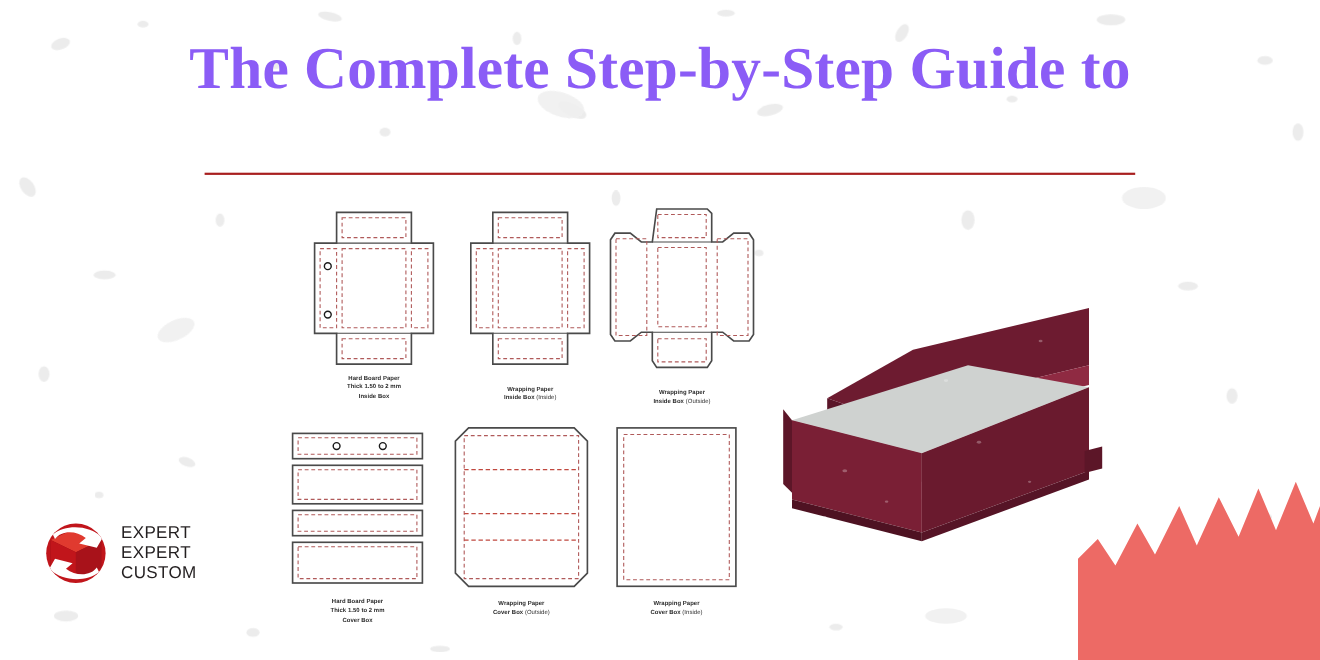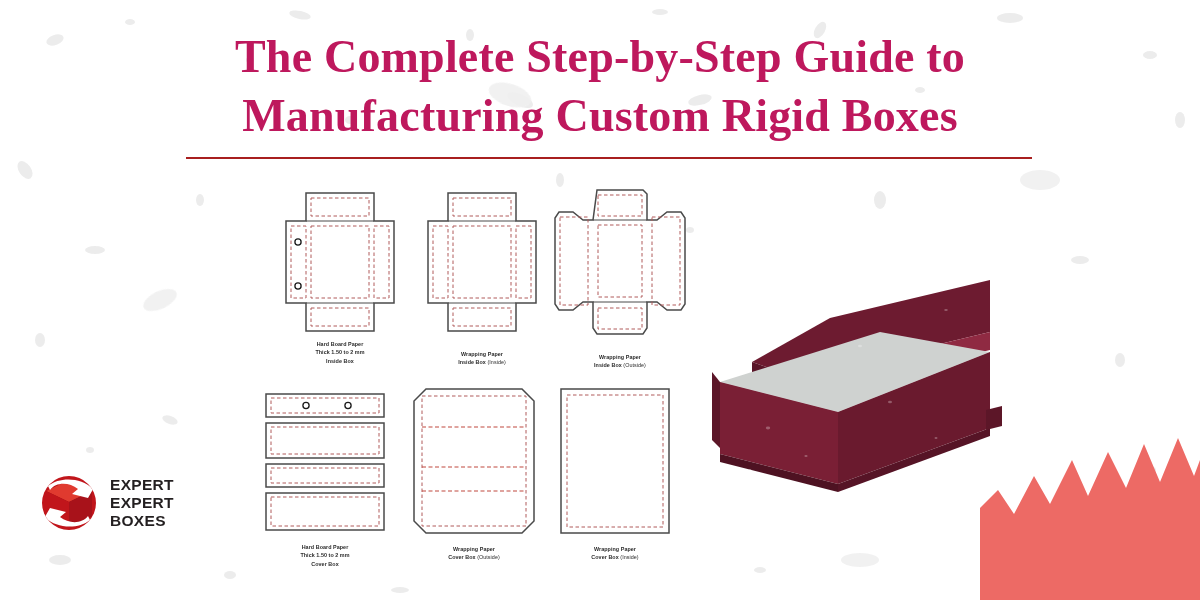--- a/index.html
+++ b/index.html
@@ -28,23 +28,23 @@
 
   
   #title-block {
     position:absolute;
     top:28px; left:0; right:0;
     text-align:center;
     z-index:3;
   }
   .title-line {
     font-family:"Liberation Serif", serif;
-    font-size:46px;
+    font-size:54px;
     font-weight:700;
-    color:#be185d;
+    color:#8b5cf6;
     line-height:1.28;
     letter-spacing:0.2px;
     white-space:nowrap;
   }
   #title-rule {
     position:absolute;
     left:186px; top:157px;
     width:846px; height:2px;
     background:#a81f1f;
     z-index:3;
@@ -60,21 +60,21 @@
     z-index:4;
   }
   #logo-mark { width:62px; height:62px; flex:0 0 62px; }
   #logo-text {
     display:flex; flex-direction:column;
     justify-content:center;
     line-height:1.18;
   }
   #logo-text span {
     font-family:"Liberation Sans", sans-serif;
-    font-weight:700;
+    font-weight:400;
     font-size:15.5px;
     color:#231f20;
     letter-spacing:0.3px;
   }
 
   
   #dielines {
     position:absolute;
     left:250px; top:185px;
     width:450px; height:395px;
@@ -156,21 +156,20 @@
     <ellipse cx="300" cy="470" rx="15" ry="7"></ellipse>
   </g>
 </svg>
 
 <svg id="coral-burst" viewBox="0 0 220 170" width="220" height="170">
   <polygon points="0,78 18,60 34,84 54,46 70,74 92,30 108,66 128,22 146,58 164,14 180,52 198,8 214,46 220,30 220,170 0,170" fill="#ed6a65"></polygon>
 </svg>
 
 <div id="title-block">
   <div class="title-line">The Complete Step-by-Step Guide to</div>
-  <div class="title-line">Manufacturing Custom Rigid Boxes</div>
 </div>
 <div id="title-rule"></div>
 
 <div id="logo">
   <svg id="logo-mark" viewBox="0 0 62 62">
     <defs>
       <clipPath id="circClip">
           <circle cx="31" cy="31" r="27"></circle>
         </clipPath>
     </defs>
@@ -180,21 +179,21 @@
       <path d="M31 8 L54 19 L31 30 L8 19 Z" fill="#e03a2f"></path>
       <path d="M31 30 L54 19 L54 44 L31 55 Z" fill="#a8121a"></path>
       <path d="M31 30 L31 55 L8 44 L8 19 Z" fill="#c1151b"></path>
       <path d="M10 14 C22 4, 44 6, 54 16 L58 12 L50 26 L34 22 L40 17 C31 10, 18 10, 12 18 Z" fill="#ffffff"></path>
       <path d="M52 48 C40 58, 18 56, 8 46 L4 50 L12 36 L28 40 L22 45 C31 52, 44 52, 50 44 Z" fill="#ffffff"></path>
     </g>
   </svg>
   <div id="logo-text">
     <span>EXPERT</span>
     <span>EXPERT</span>
-    <span>BOXES</span>
+    <span>CUSTOM</span>
   </div>
 </div>
 
 <div id="dielines">
 
   <div class="dieline-cell" style="left:28px; top:0px; width:124px; height:150px;">
     <svg viewBox="0 0 124 150" width="124" height="150">
       <g fill="#ffffff" stroke="#4a4a4a" stroke-width="1.5">
         <path d="M28,8 L96,8 L96,36 L116,36 L116,118 L96,118 L96,146 L28,146 L28,118 L8,118 L8,36 L28,36 Z"></path>
       </g>

